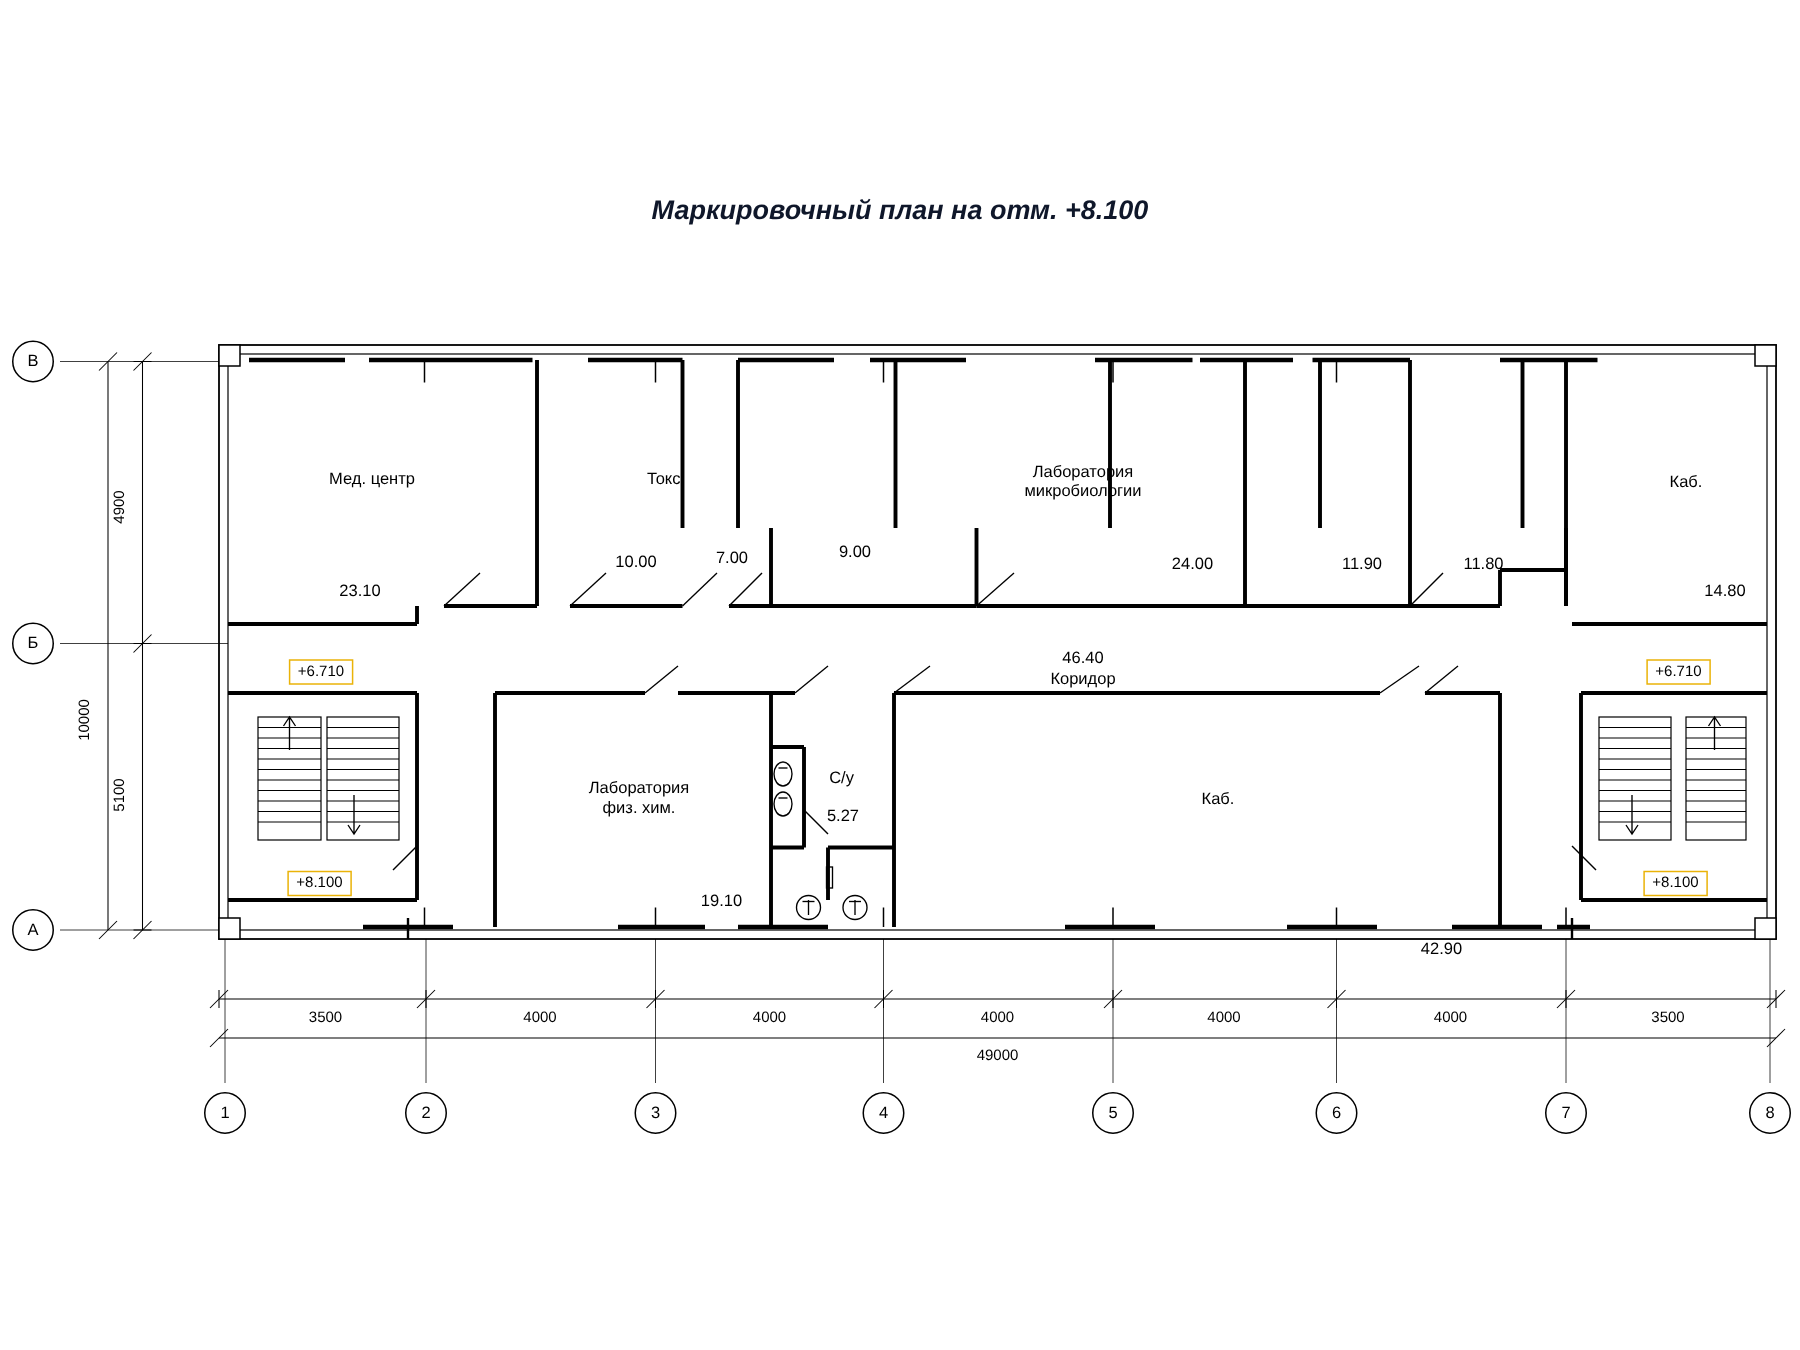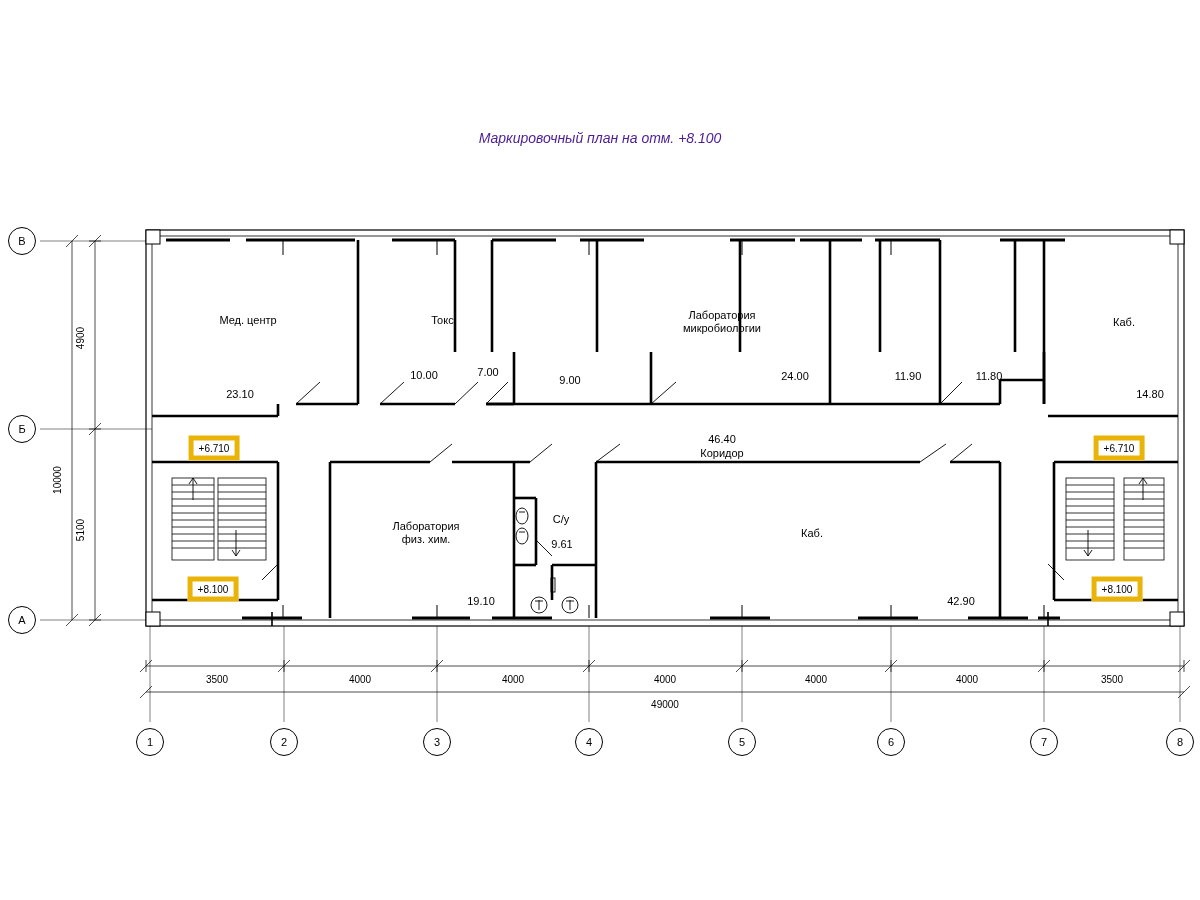--- a/index.html
+++ b/index.html
@@ -13,24 +13,24 @@
     height: 900px;
     background: #ffffff;
     font-family: "Liberation Sans", sans-serif;
     overflow: hidden;
   }
   .ttl {
     position: absolute;
     left: 0; right: 0;
     top: 130px;
     text-align: center;
-    font-size: 14px;
+    font-size: 18px;
     font-style: italic;
-    font-weight: normal;
-    color: #4c1d95;
+    font-weight: bold;
+    color: #0f172a;
   }
   svg.plan {
     position: absolute;
     left: 0;
     top: 0;
     width: 1200px;
     height: 900px;
   }
   .lbl {
     position: absolute;
@@ -72,21 +72,21 @@
     transform: translate(-50%, -50%);
     font-size: 11px;
     color: #000;
     display: flex;
     align-items: center;
     justify-content: center;
     background: #fff;
   }
   .mark-box {
     position: absolute;
-    border: 5px solid #eab308;
+    border: 1px solid #eab308;
     background: #fff;
     font-size: 10px;
     color: #000;
     padding: 2px 5px;
     transform: translate(-50%, -50%);
     white-space: nowrap;
   }
 </style>
 </head>
 <body>
@@ -364,21 +364,21 @@
     </g>
   </svg>
 
   <div class="lbl" style="left:248px; top:320px;text-align:right;">Мед. центр</div>
   <div class="num" style="left:240px; top:394px;">23.10</div>
 
   <div class="lbl" style="left:400px; top:320px;margin-left:44px;">Токс.</div>
   <div class="num" style="left:424px; top:375px;">10.00</div>
 
   <div class="num" style="left:488px; top:372px;">7.00</div>
-  <div class="num" style="left:570px; top:380px;">9.00</div>
+  <div class="num" style="left:570px; top:368px;">9.00</div>
 
   <div class="lbl two" style="left:722px; top:322px;">
     <span>Лаборатория</span><br>
     <span>микробиологии</span>
   </div>
   <div class="num" style="left:795px; top:376px;">24.00</div>
 
   <div class="num" style="left:908px; top:376px;">11.90</div>
   <div class="num" style="left:989px; top:376px;">11.80</div>
 
@@ -388,24 +388,24 @@
   <div class="lbl" style="left:722px; top:421px;margin-top:32px;">Коридор</div>
   <div class="num" style="left:722px; top:439px;">46.40</div>
 
   <div class="lbl two" style="left:426px; top:533px;">
     <span>Лаборатория</span><br>
     <span>физ. хим.</span>
   </div>
   <div class="num" style="left:481px; top:601px;">19.10</div>
 
   <div class="lbl" style="left:561px; top:519px;">С/у</div>
-  <div class="num" style="left:562px; top:544px;">9.61</div>
+  <div class="num" style="left:562px; top:544px;">5.27</div>
 
   <div class="lbl" style="left:812px; top:533px;">Каб.</div>
-  <div class="num" style="left:961px; top:601px;">42.90</div>
+  <div class="num" style="left:961px; top:633px;">42.90</div>
 
   <div class="mark-box" style="left:214px; top:448px;">+6.710</div>
   <div class="mark-box" style="left:213px; top:589px;">+8.100</div>
   <div class="mark-box" style="left:1119px; top:448px;">+6.710</div>
   <div class="mark-box" style="left:1117px; top:589px;">+8.100</div>
 
   <div class="axis-circle" style="left:150px; top:742px;">1</div>
   <div class="axis-circle" style="left:284px; top:742px;">2</div>
   <div class="axis-circle" style="left:437px; top:742px;">3</div>
   <div class="axis-circle" style="left:589px; top:742px;">4</div>

